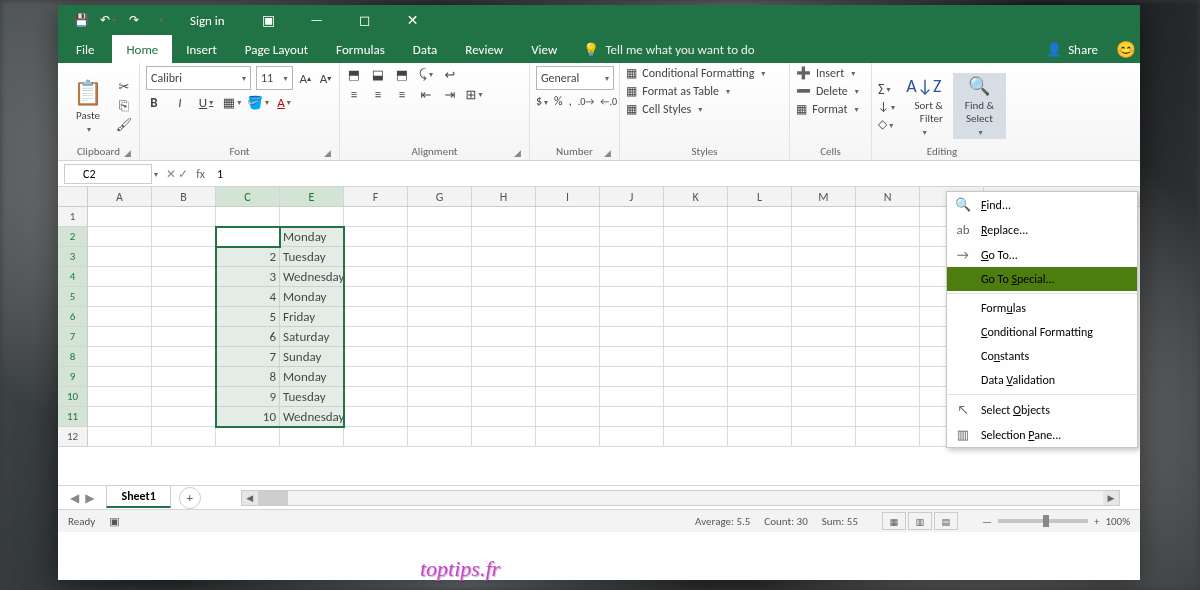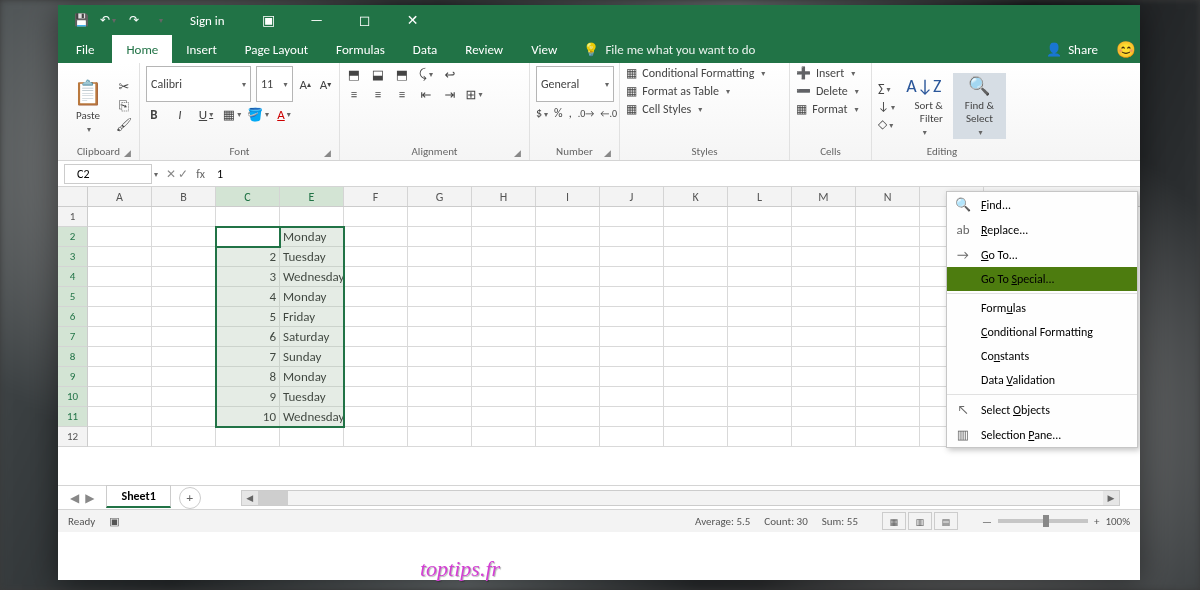--- a/index.html
+++ b/index.html
@@ -31,26 +31,26 @@
 .ribbon { height: 98px; background: linear-gradient(#fff, #f5f5f5); border-bottom: 1px solid #d4d4d4; display:flex; font-size:11px; color:#444; }
 .group { border-right:1px solid #e1e1e1; display:flex; flex-direction:column; padding:3px 6px 0; }
 .group .content { flex:1; display:flex; align-items:center; gap:4px; }
 .group .label { text-align:center; font-size:11px; color:#666; padding-bottom:2px; position:relative; }
 .group .label .launcher { position:absolute; right:2px; bottom:2px; font-size:9px; color:#888; }
 .rbn-btn { display:flex; flex-direction:column; align-items:center; gap:2px; padding:2px 6px; min-width:30px; }
 .rbn-btn.lg { width:48px; }
 .icon-sm { width:16px; height:16px; display:flex; align-items:center; justify-content:center; font-size:13px; }
 .stack { display:flex; flex-direction:column; gap:3px; }
 .row { display:flex; align-items:center; gap:5px; }
-.combo { border:1px solid #b5b5b5; background:#fff; height:36px; font-size:12px; display:flex; align-items:center; padding:0 4px; }
+.combo { border:1px solid #b5b5b5; background:#fff; height:24px; font-size:12px; display:flex; align-items:center; padding:0 4px; }
 .dd { font-size:8px; color:#666; margin-left:2px; }
 
 
 .fbar { height:26px; border-bottom:1px solid #d4d4d4; display:flex; align-items:center; font-size:12px; }
-.namebox { width:88px; border:1px solid #ccc; margin:2px 0 2px 6px; padding:2px 12px; background:#fff; }
+.namebox { width:88px; border:1px solid #ccc; margin:2px 0 2px 6px; padding:2px 18px; background:#fff; }
 .fbar-btns { display:flex; gap:2px; padding:0 8px; color:#888; }
 .fx { color:#666; margin-right:6px; }
 .formula-input { flex:1; padding:0 6px; }
 
 
 .grid-area { position:relative; height:298px; overflow:hidden; background:#fff; }
 .col-headers { display:flex; height:20px; background:#f3f3f3; border-bottom:1px solid #ccc; font-size:12px; }
 .corner { width:30px; border-right:1px solid #ccc; background:#f3f3f3; }
 .ch { width:64px; text-align:center; border-right:1px solid #d4d4d4; display:flex; align-items:center; justify-content:center; color:#555; }
 .ch.sel { background:#d3e4d4; color:#217346; }
@@ -125,21 +125,21 @@
     <div class="tab file">File</div>
     <div class="tab active">Home</div>
     <div class="tab">Insert</div>
     <div class="tab">Page Layout</div>
     <div class="tab">Formulas</div>
     <div class="tab">Data</div>
     <div class="tab">Review</div>
     <div class="tab">View</div>
     <div class="tell-me">
       <span>💡</span>
-      <span>File me what you want to do</span>
+      <span>Tell me what you want to do</span>
     </div>
     <div class="share">
       <span>👤</span>
       <span>Share</span>
     </div>
     <div class="smiley">😊</div>
   </div>
 
   <div class="ribbon">
     <div class="group" style="width:82px">

